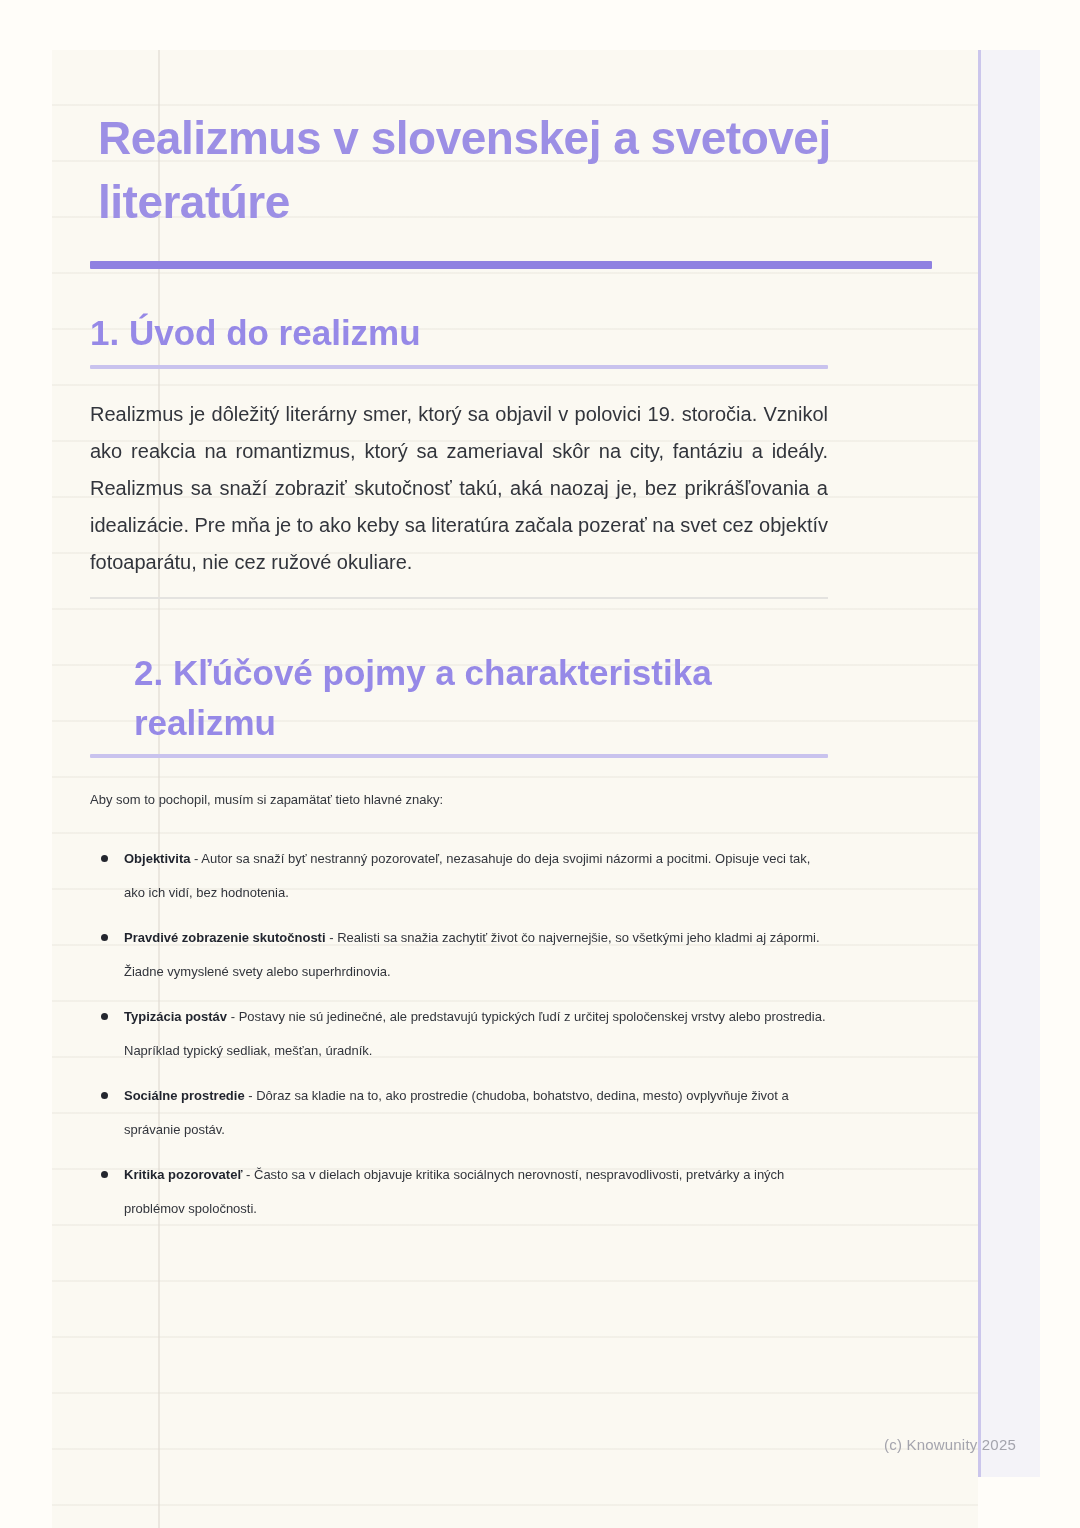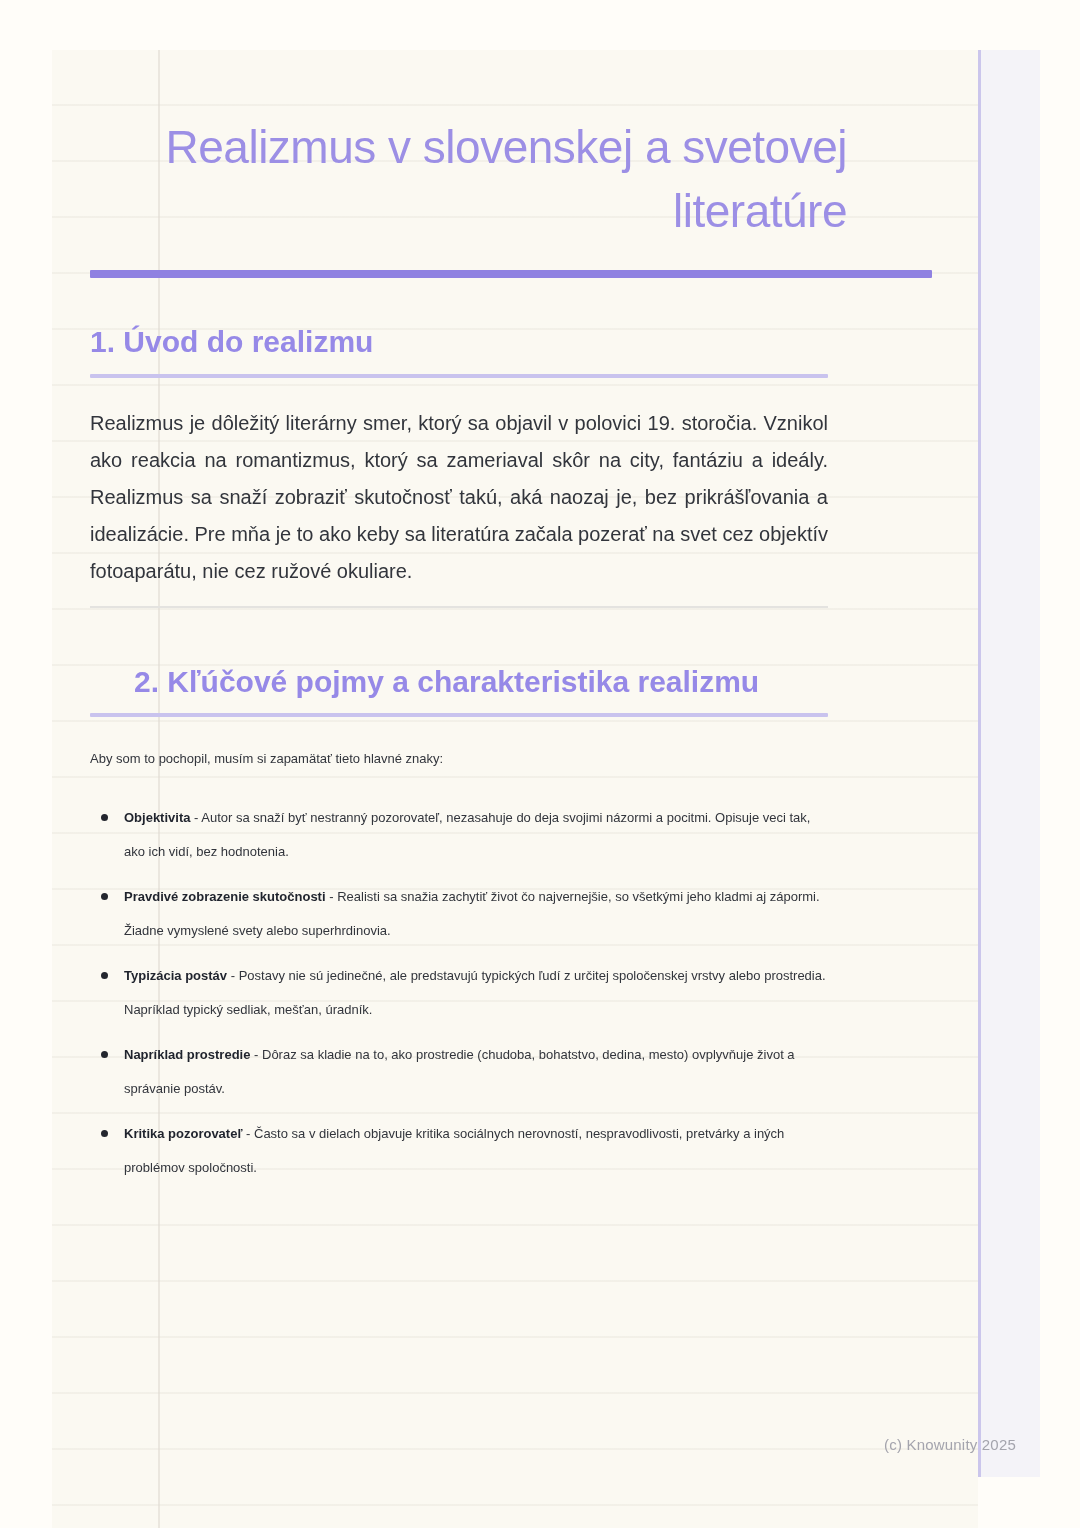--- a/index.html
+++ b/index.html
@@ -17,31 +17,30 @@
   }
   .paper-vline{
     position:absolute;left:106px;top:0;bottom:0;width:2px;
     background:rgba(222,217,208,0.55);
   }
   .content{
     position:relative;
     padding:48px 0 0 38px;width:740px;
   }
   .doc-title{
-    margin:17px;width:740px;
-    font-size:46px;font-weight:400;line-height:64px;letter-spacing:-0.5px;
+    margin:8px;width:740px;
+    font-size:46px;font-weight:700;line-height:64px;letter-spacing:-0.5px;
     color:#9c8fe5;
-    text-align:right;
   }
   .title-rule{
     width:842px;height:8px;margin-top:27px;border-radius:1px;
     background:#8f81e1;
   }
   .section-heading{
-    margin:0;font-size:30px;font-weight:700;color:#9689e7;
+    margin:0;font-size:35px;font-weight:700;color:#9689e7;
   }
   .h2-one{margin-top:42px;line-height:44px;}
   .h2-two{margin-top:49px;line-height:50px;max-width:680px;margin-left:44px;}
   .h2-rule{width:738px;height:4px;background:#c9c3ee;border-radius:1px;}
   .rule-one{margin-top:10px;}
   .rule-two{margin-top:6px;}
   .intro-paragraph{
     margin:27px 0 0 0;width:738px;
     font-size:20px;line-height:37px;color:#32353c;
     text-align:justify;
@@ -105,21 +104,21 @@
         <b class="bullet-term">Pravdivé zobrazenie skutočnosti</b>
         <span>- Realisti sa snažia zachytiť život čo najvernejšie, so všetkými jeho kladmi aj zápormi. Žiadne vymyslené svety alebo superhrdinovia.</span>
       </li>
       <li>
         <span class="bullet-dot"></span>
         <b class="bullet-term">Typizácia postáv</b>
         <span>- Postavy nie sú jedinečné, ale predstavujú typických ľudí z určitej spoločenskej vrstvy alebo prostredia. Napríklad typický sedliak, mešťan, úradník.</span>
       </li>
       <li>
         <span class="bullet-dot"></span>
-        <b class="bullet-term">Napríklad prostredie</b>
+        <b class="bullet-term">Sociálne prostredie</b>
         <span>- Dôraz sa kladie na to, ako prostredie (chudoba, bohatstvo, dedina, mesto) ovplyvňuje život a správanie postáv.</span>
       </li>
       <li>
         <span class="bullet-dot"></span>
         <b class="bullet-term">Kritika pozorovateľ</b>
         <span>- Často sa v dielach objavuje kritika sociálnych nerovností, nespravodlivosti, pretvárky a iných problémov spoločnosti.</span>
       </li>
     </ul>
   </div>
 </div>

